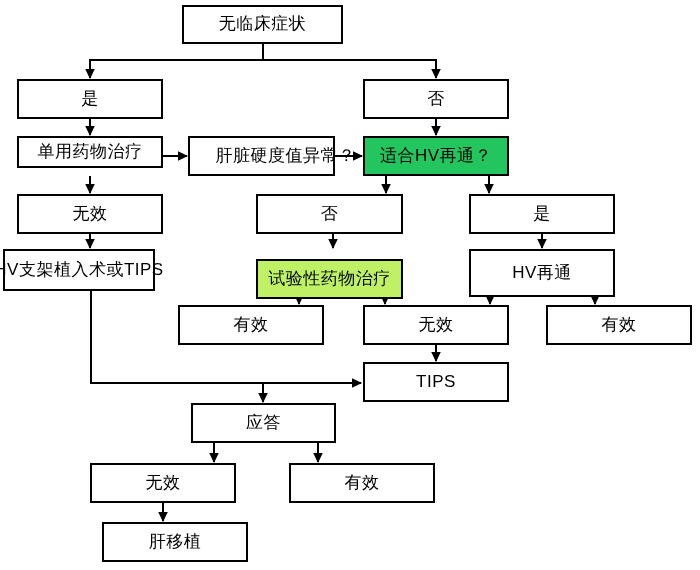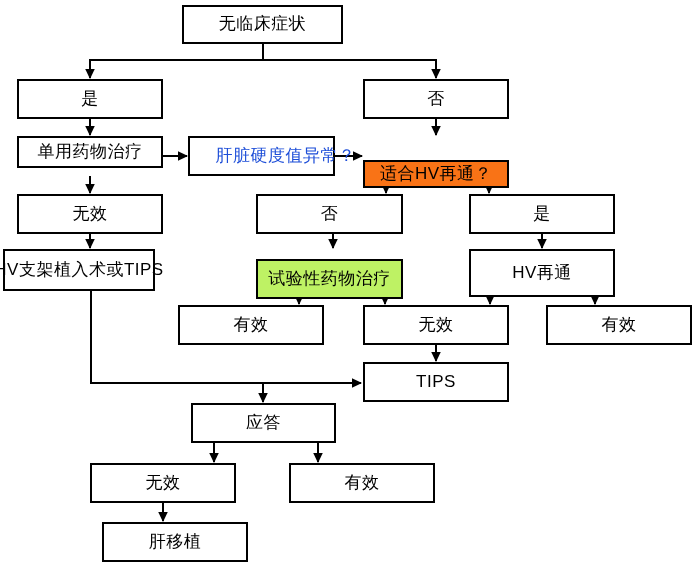--- a/index.html
+++ b/index.html
@@ -73,22 +73,22 @@
         <polyline points="214,443 214,462" fill="none" stroke="#000000" stroke-width="2" marker-end="url(#arrowhead)"></polyline>
         <polyline points="318,443 318,462" fill="none" stroke="#000000" stroke-width="2" marker-end="url(#arrowhead)"></polyline>
         <polyline points="163,503 163,521" fill="none" stroke="#000000" stroke-width="2" marker-end="url(#arrowhead)"></polyline>
       </g>
   </svg>
   <div id="nodes-layer">
       <div class="flow-node" style="left: 182px; top: 5px; width: 161px; height: 39px; background: rgb(255, 255, 255); border-color: rgb(0, 0, 0); color: rgb(0, 0, 0);">无临床症状</div>
       <div class="flow-node" style="left: 17px; top: 79px; width: 146px; height: 40px; background: rgb(255, 255, 255); border-color: rgb(0, 0, 0); color: rgb(0, 0, 0);">是</div>
       <div class="flow-node" style="left: 363px; top: 79px; width: 146px; height: 40px; background: rgb(255, 255, 255); border-color: rgb(0, 0, 0); color: rgb(0, 0, 0);">否</div>
       <div class="flow-node" style="left: 17px; top: 136px; width: 146px; height: 32px; background: rgb(255, 255, 255); border-color: rgb(0, 0, 0); color: rgb(0, 0, 0);">单用药物治疗</div>
-      <div class="flow-node" style="left: 188px; top: 136px; width: 147px; height: 40px; background: rgb(255, 255, 255); border-color: rgb(0, 0, 0); color: #1d4ed8; padding-left: 48px;">肝脏硬度值异常？</div>
-      <div class="flow-node" style="left: 363px; top: 136px; width: 146px; height: 28px; background: #f97316; border-color: rgb(0, 0, 0); color: rgb(0, 0, 0); margin-top: 24px;">适合HV再通？</div>
+      <div class="flow-node" style="left: 188px; top: 136px; width: 147px; height: 40px; background: rgb(255, 255, 255); border-color: rgb(0, 0, 0); color: #000000; padding-left: 48px;">肝脏硬度值异常？</div>
+      <div class="flow-node" style="left: 363px; top: 136px; width: 146px; height: 40px; background: #22c55e; border-color: rgb(0, 0, 0); color: rgb(0, 0, 0);">适合HV再通？</div>
       <div class="flow-node" style="left: 17px; top: 194px; width: 146px; height: 40px; background: rgb(255, 255, 255); border-color: rgb(0, 0, 0); color: rgb(0, 0, 0);">无效</div>
       <div class="flow-node" style="left: 256px; top: 194px; width: 147px; height: 40px; background: rgb(255, 255, 255); border-color: rgb(0, 0, 0); color: rgb(0, 0, 0);">否</div>
       <div class="flow-node" style="left: 469px; top: 194px; width: 146px; height: 40px; background: rgb(255, 255, 255); border-color: rgb(0, 0, 0); color: rgb(0, 0, 0);">是</div>
       <div class="flow-node" style="left: 3px; top: 249px; width: 152px; height: 42px; background: rgb(255, 255, 255); border-color: rgb(0, 0, 0); color: rgb(0, 0, 0);">HV支架植入术或TIPS</div>
       <div class="flow-node" style="left: 256px; top: 259px; width: 147px; height: 40px; background: #bef264; border-color: rgb(0, 0, 0); color: rgb(0, 0, 0);">试验性药物治疗</div>
       <div class="flow-node" style="left: 469px; top: 249px; width: 146px; height: 48px; background: rgb(255, 255, 255); border-color: rgb(0, 0, 0); color: #000000;">HV再通</div>
       <div class="flow-node" style="left: 178px; top: 305px; width: 146px; height: 40px; background: rgb(255, 255, 255); border-color: rgb(0, 0, 0); color: rgb(0, 0, 0);">有效</div>
       <div class="flow-node" style="left: 363px; top: 305px; width: 146px; height: 40px; background: rgb(255, 255, 255); border-color: rgb(0, 0, 0); color: rgb(0, 0, 0);">无效</div>
       <div class="flow-node" style="left: 546px; top: 305px; width: 146px; height: 40px; background: rgb(255, 255, 255); border-color: rgb(0, 0, 0); color: rgb(0, 0, 0);">有效</div>
       <div class="flow-node" style="left: 363px; top: 362px; width: 146px; height: 40px; background: rgb(255, 255, 255); border-color: rgb(0, 0, 0); color: rgb(0, 0, 0);">TIPS</div>

